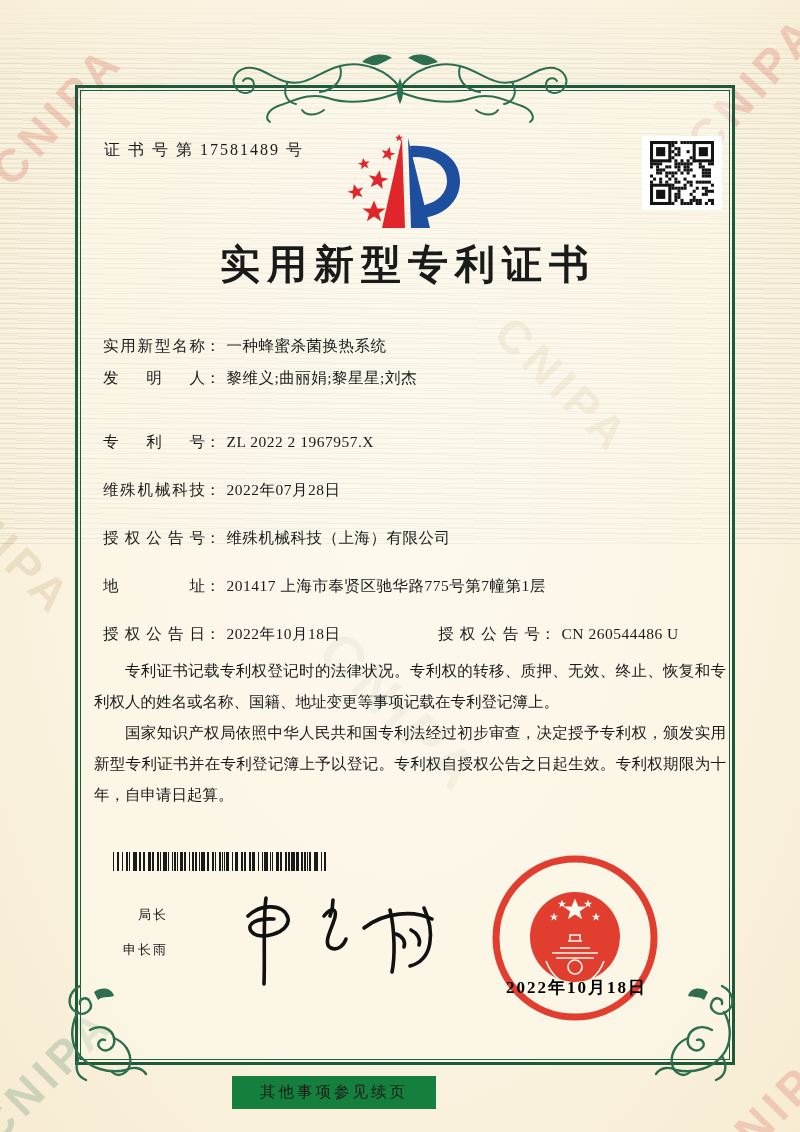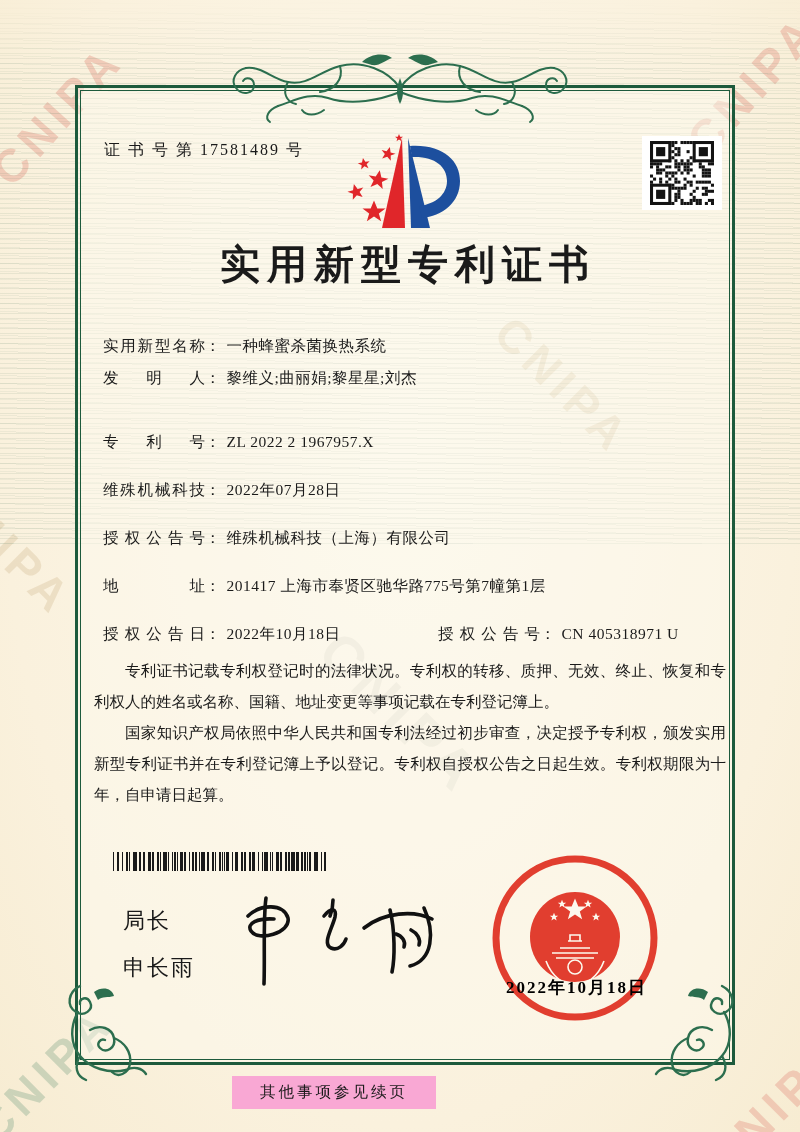--- a/index.html
+++ b/index.html
@@ -62,33 +62,33 @@
 
   .grant-right { position:absolute; left:335px; top:0; white-space:nowrap; }
 
   .bodytext {
     position:absolute; left:86px; top:655px; width:632px; font-size:15.5px;
     line-height:31px; text-align:justify;
   }
   .bodytext p { text-indent:2em; }
 
   .signer { position:absolute; left:115px; top:906px; z-index:3;
-    font-family:"Liberation Sans","DejaVu Sans",sans-serif; font-size:22px; }
+    font-family:"Liberation Sans","DejaVu Sans",sans-serif; font-size:13px;text-align:right; }
   .signer div { margin-bottom:17px; letter-spacing:2px; }
 
   .seal-date {
     position:absolute; left:498px; top:976px; width:150px; z-index:5;
     font-size:17px; letter-spacing:2px; color:#000; font-weight:bold; white-space:nowrap;
   }
 
   .page-num { position:absolute; left:0; top:1030px; width:800px; text-align:center; font-size:14.5px; letter-spacing:1px; z-index:3; }
 
   .cont-box {
     position:absolute; left:50%; transform:translateX(-50%); top:1076px; z-index:4;
-    background:#f9a8d4; padding:6px 28px; font-size:15.5px; letter-spacing:3px;
+    background:#15803d; padding:6px 28px; font-size:15.5px; letter-spacing:3px;
   }
 
   .qr-wrap { position:absolute; left:634px; top:136px; width:80px; height:74px;
     background:#fff; display:flex; align-items:center; justify-content:center; z-index:3; }
 
   svg { display:block; }
 </style>
 </head>
 <body>
 
@@ -331,21 +331,21 @@
     </div>
     <div class="frow" style="top:192px;">
       <span class="flabel">授权公告号</span><span>：</span><span class="fvalue">维殊机械科技（上海）有限公司</span>
     </div>
     <div class="frow" style="top:240px;">
       <span class="flabel">地址</span><span>：</span><span class="fvalue">201417 上海市奉贤区驰华路775号第7幢第1层</span>
     </div>
     <div class="frow" style="top:288px;">
       <span class="flabel">授权公告日</span><span>：</span><span class="fvalue">2022年10月18日</span>
       <span class="grant-right">
-        <span class="flabel">授权公告号</span><span>：</span><span class="fvalue">CN 405318971 U</span>
+        <span class="flabel">授权公告号</span><span>：</span><span class="fvalue">CN 260544486 U</span>
       </span>
     </div>
   </div>
 
   <div class="bodytext">
     <p>专利证书记载专利权登记时的法律状况。专利权的转移、质押、无效、终止、恢复和专利权人的姓名或名称、国籍、地址变更等事项记载在专利登记簿上。</p>
     <p>国家知识产权局依照中华人民共和国专利法经过初步审查，决定授予专利权，颁发实用新型专利证书并在专利登记簿上予以登记。专利权自授权公告之日起生效。专利权期限为十年，自申请日起算。</p>
   </div>
 
   <svg id="barcode" class="abs" style="left:105px; top:852px;" width="216" height="19" viewBox="0 0 216 19">

